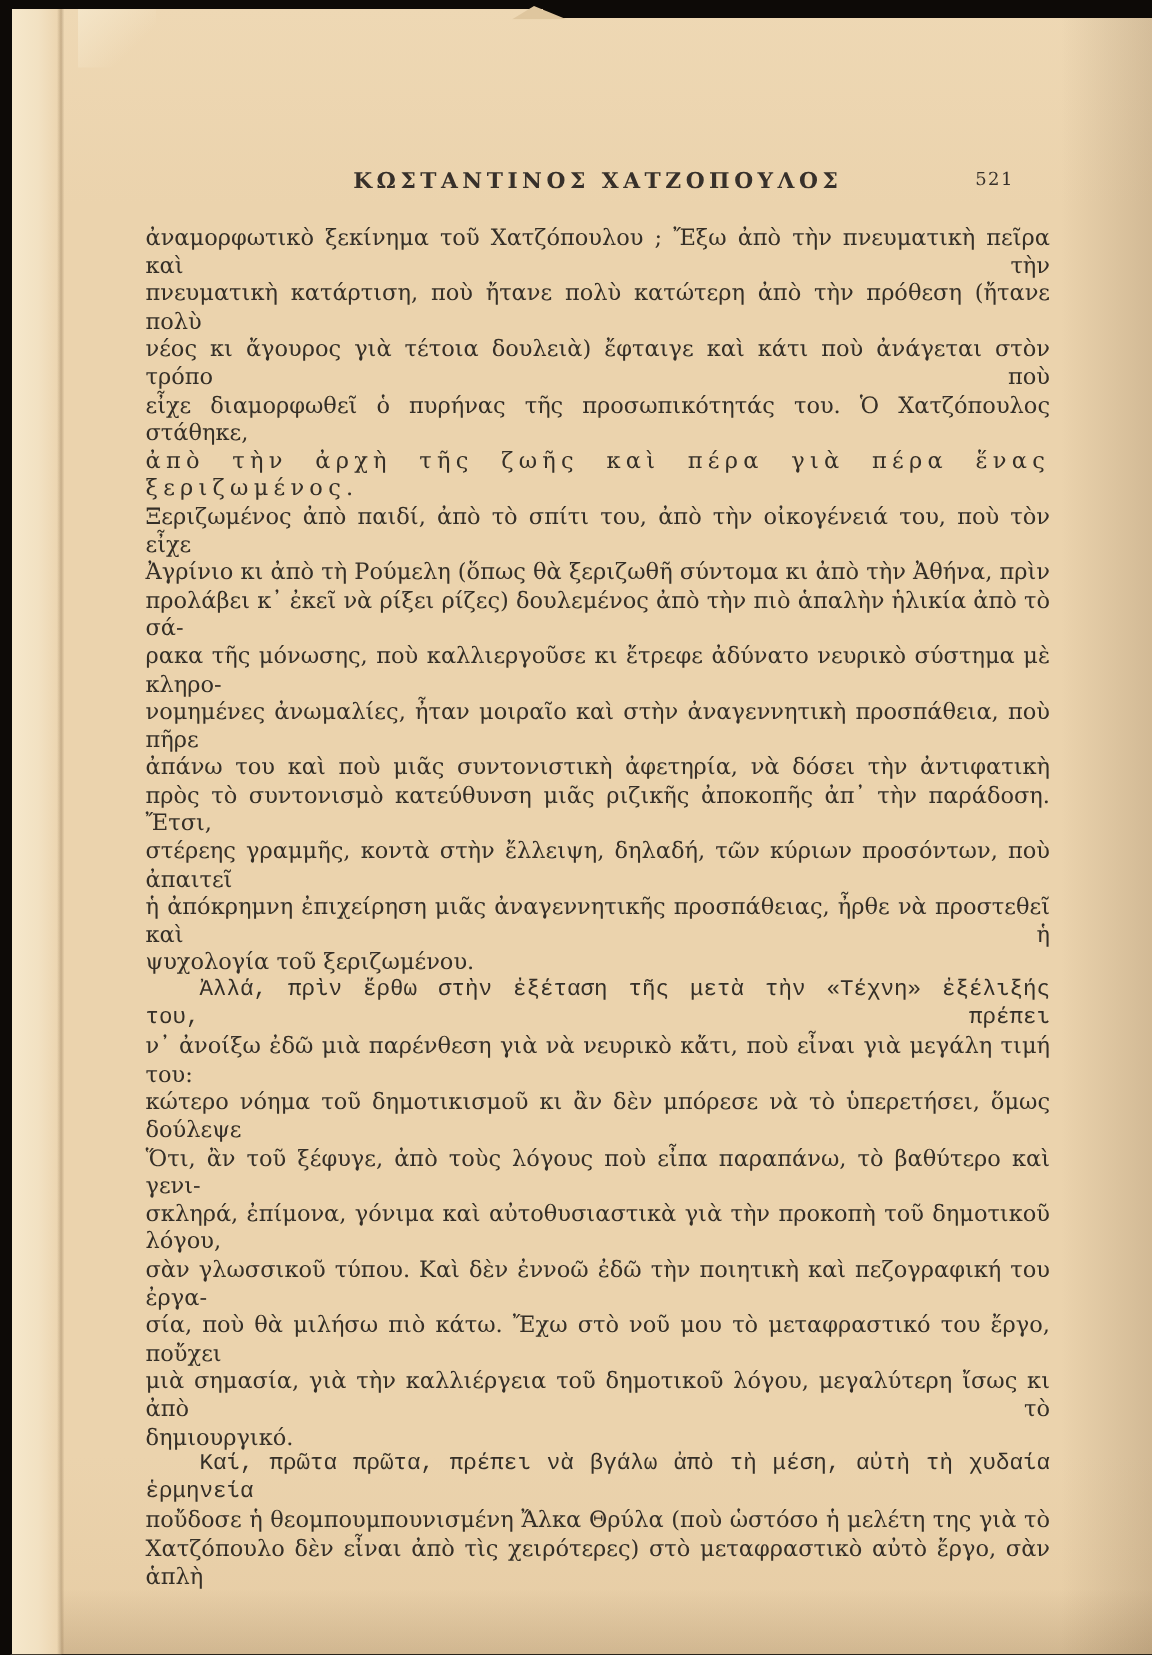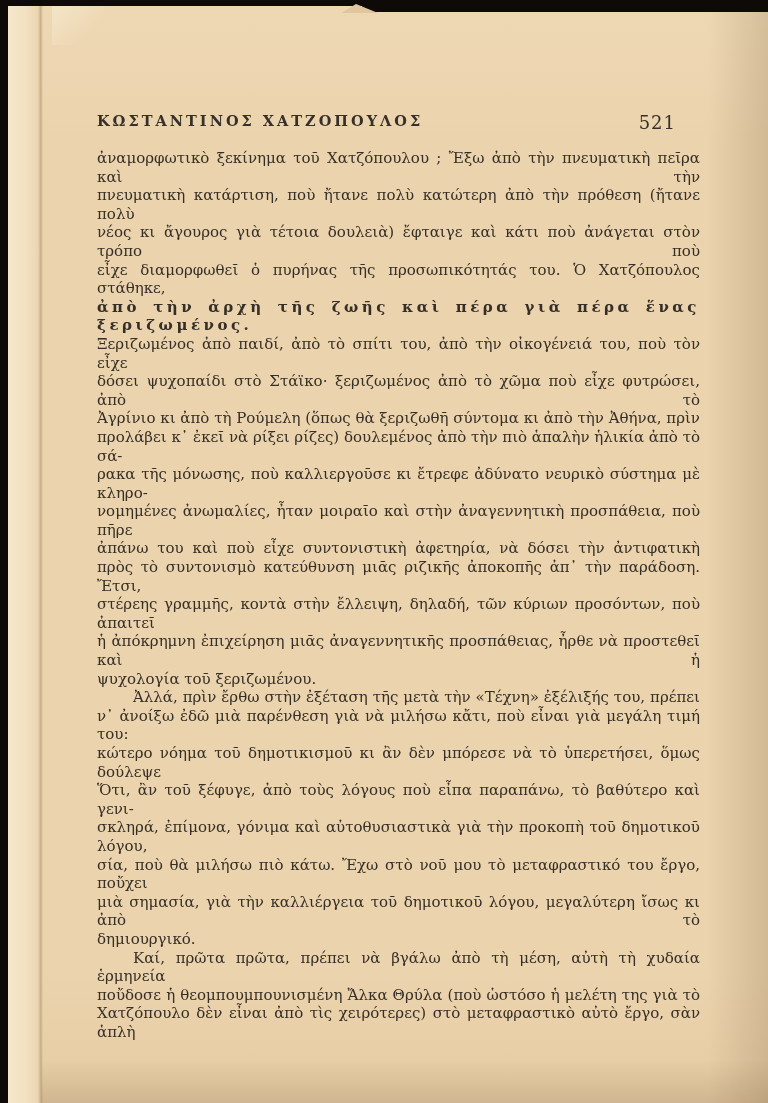--- a/index.html
+++ b/index.html
@@ -40,43 +40,43 @@
   .corner-tl{
     position:absolute;left:52px;top:5px;width:52px;height:40px;
     background:linear-gradient(135deg,#f4e5c8 0%,rgba(244,229,200,0) 70%);
   }
   
   .header{
     position:absolute;left:97px;top:112px;width:603px;height:22px;
     color:#37302a;
   }
   .running-title{
-    position:absolute;left:0;right:0;text-align:left;
+    position:absolute;left:0;right:0;text-align:center;
     font-size:14.5px;letter-spacing:3px;font-weight:bold;
   }
   .page-number{
     position:absolute;right:24px;top:0;
-    font-size:18px;letter-spacing:1px;
+    font-size:12px;letter-spacing:1px;
   }
   
   .text-block{
     position:absolute;left:97px;top:149px;width:603px;
     color:#352f27;
     font-size:15px;
     line-height:18.6px;
   }
   .para{margin:0;}
-  .para.indent .line:first-child{text-indent:36px;}
+  .para.indent .line:first-child{text-indent:36px;font-family:Liberation Mono, monospace;}
   .line{
     text-align:justify;
     text-align-last:justify;
     white-space:normal;
   }
   .line.last{text-align-last:left;}
-  .line.spaced{letter-spacing:3.5px;font-weight:bold;}
+  .line.spaced{letter-spacing:3.5px;}
 </style>
 </head>
 <body>
 
 <div class="page">
   <div class="paper"></div>
   <div class="gutter"></div>
   <div class="crease"></div>
   <div class="corner-tl"></div>
   <div class="edge-top-thin"></div>
@@ -90,37 +90,37 @@
   </div>
 
   <div class="text-block">
       <div class="para">
         <div class="line">ἀναμορφωτικὸ ξεκίνημα τοῦ Χατζόπουλου ; Ἔξω ἀπὸ τὴν πνευματικὴ πεῖρα καὶ τὴν</div>
         <div class="line">πνευματικὴ κατάρτιση, ποὺ ἤτανε πολὺ κατώτερη ἀπὸ τὴν πρόθεση (ἤτανε πολὺ</div>
         <div class="line">νέος κι ἄγουρος γιὰ τέτοια δουλειὰ) ἔφταιγε καὶ κάτι ποὺ ἀνάγεται στὸν τρόπο ποὺ</div>
         <div class="line">εἶχε διαμορφωθεῖ ὁ πυρήνας τῆς προσωπικότητάς του. Ὁ Χατζόπουλος στάθηκε,</div>
         <div class="line spaced">ἀπὸ τὴν ἀρχὴ τῆς ζωῆς καὶ πέρα γιὰ πέρα ἕνας ξεριζωμένος.</div>
         <div class="line">Ξεριζωμένος ἀπὸ παιδί, ἀπὸ τὸ σπίτι του, ἀπὸ τὴν οἰκογένειά του, ποὺ τὸν εἶχε</div>
-        <div class="line">δόσει ψυχοπαίδι στὸ Στάϊκο· ξεριζωμένος ἀπὸ τὸ χῶμα ποὺ εἶχε φυτρώσει, ἀπὸ τὸ</div>
         <div class="line">Ἀγρίνιο κι ἀπὸ τὴ Ρούμελη (ὅπως θὰ ξεριζωθῆ σύντομα κι ἀπὸ τὴν Ἀθήνα, πρὶν</div>
         <div class="line">προλάβει κ᾽ ἐκεῖ νὰ ρίξει ρίζες) δουλεμένος ἀπὸ τὴν πιὸ ἁπαλὴν ἡλικία ἀπὸ τὸ σά-</div>
         <div class="line">ρακα τῆς μόνωσης, ποὺ καλλιεργοῦσε κι ἔτρεφε ἀδύνατο νευρικὸ σύστημα μὲ κληρο-</div>
         <div class="line">νομημένες ἀνωμαλίες, ἦταν μοιραῖο καὶ στὴν ἀναγεννητικὴ προσπάθεια, ποὺ πῆρε</div>
-        <div class="line">ἀπάνω του καὶ ποὺ εἶχε συντονιστικὴ ἀφετηρία, νὰ δόσει τὴν ἀντιφατικὴ</div>
+        <div class="line">ἀπάνω του καὶ ποὺ μιᾶς συντονιστικὴ ἀφετηρία, νὰ δόσει τὴν ἀντιφατικὴ</div>
         <div class="line">πρὸς τὸ συντονισμὸ κατεύθυνση μιᾶς ριζικῆς ἀποκοπῆς ἀπ᾽ τὴν παράδοση. Ἔτσι,</div>
         <div class="line">στέρεης γραμμῆς, κοντὰ στὴν ἔλλειψη, δηλαδή, τῶν κύριων προσόντων, ποὺ ἀπαιτεῖ</div>
         <div class="line">ἡ ἀπόκρημνη ἐπιχείρηση μιᾶς ἀναγεννητικῆς προσπάθειας, ἦρθε νὰ προστεθεῖ καὶ ἡ</div>
         <div class="line last">ψυχολογία τοῦ ξεριζωμένου.</div>
       </div>
       <div class="para indent">
         <div class="line">Ἀλλά, πρὶν ἔρθω στὴν ἐξέταση τῆς μετὰ τὴν «Τέχνη» ἐξέλιξής του, πρέπει</div>
-        <div class="line">ν᾽ ἀνοίξω ἐδῶ μιὰ παρένθεση γιὰ νὰ μιλήσω κἄτι, ποὺ εἶναι γιὰ μεγάλη τιμή του:</div>
+        <div class="line">ν᾽ ἀνοίξω ἐδῶ μιὰ παρένθεση γιὰ νὰ νευρικὸ κἄτι, ποὺ εἶναι γιὰ μεγάλη τιμή του:</div>
         <div class="line">κώτερο νόημα τοῦ δημοτικισμοῦ κι ἂν δὲν μπόρεσε νὰ τὸ ὑπερετήσει, ὅμως δούλεψε</div>
         <div class="line">Ὅτι, ἂν τοῦ ξέφυγε, ἀπὸ τοὺς λόγους ποὺ εἶπα παραπάνω, τὸ βαθύτερο καὶ γενι-</div>
         <div class="line">σκληρά, ἐπίμονα, γόνιμα καὶ αὐτοθυσιαστικὰ γιὰ τὴν προκοπὴ τοῦ δημοτικοῦ λόγου,</div>
+        <div class="line">σὰν γλωσσικοῦ τύπου. Καὶ δὲν ἐννοῶ ἐδῶ τὴν ποιητικὴ καὶ πεζογραφική του ἐργα-</div>
         <div class="line">σία, ποὺ θὰ μιλήσω πιὸ κάτω. Ἔχω στὸ νοῦ μου τὸ μεταφραστικό του ἔργο, ποὔχει</div>
         <div class="line">μιὰ σημασία, γιὰ τὴν καλλιέργεια τοῦ δημοτικοῦ λόγου, μεγαλύτερη ἴσως κι ἀπὸ τὸ</div>
         <div class="line last">δημιουργικό.</div>
       </div>
       <div class="para indent">
         <div class="line">Καί, πρῶτα πρῶτα, πρέπει νὰ βγάλω ἀπὸ τὴ μέση, αὐτὴ τὴ χυδαία ἑρμηνεία</div>
         <div class="line">ποὔδοσε ἡ θεομπουμπουνισμένη Ἄλκα Θρύλα (ποὺ ὡστόσο ἡ μελέτη της γιὰ τὸ</div>
         <div class="line">Χατζόπουλο δὲν εἶναι ἀπὸ τὶς χειρότερες) στὸ μεταφραστικὸ αὐτὸ ἔργο, σὰν ἁπλὴ</div>
       </div>
     </div>

